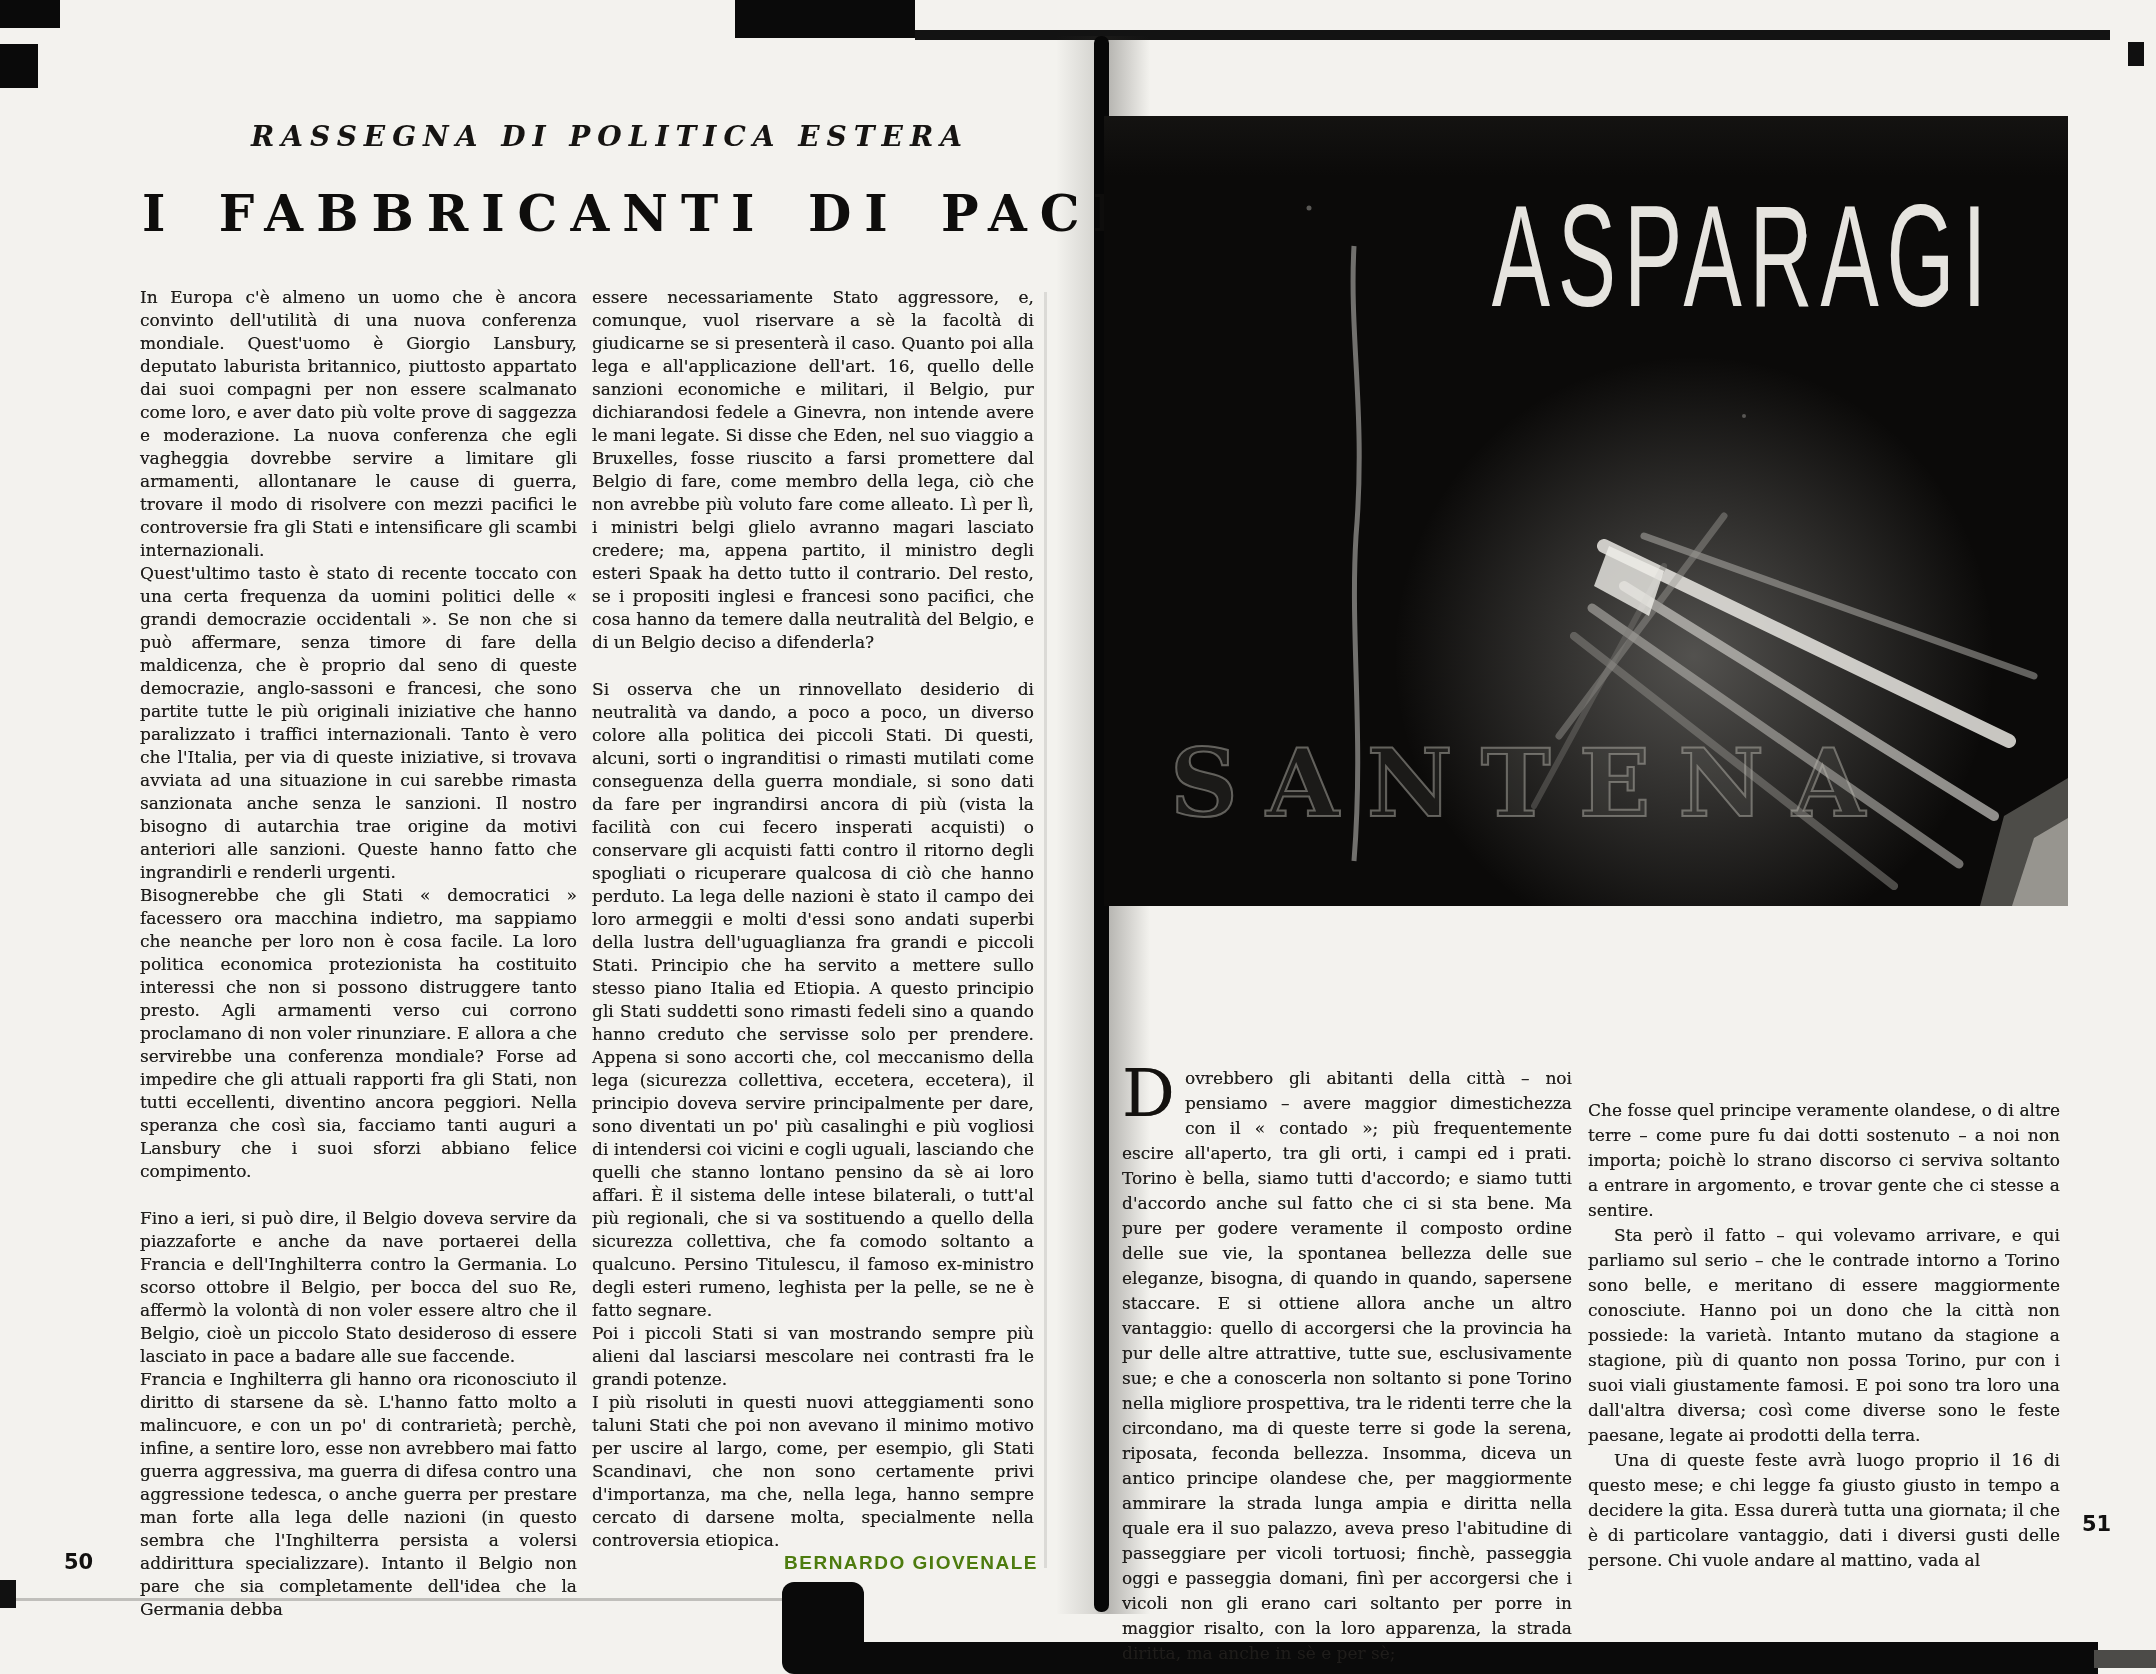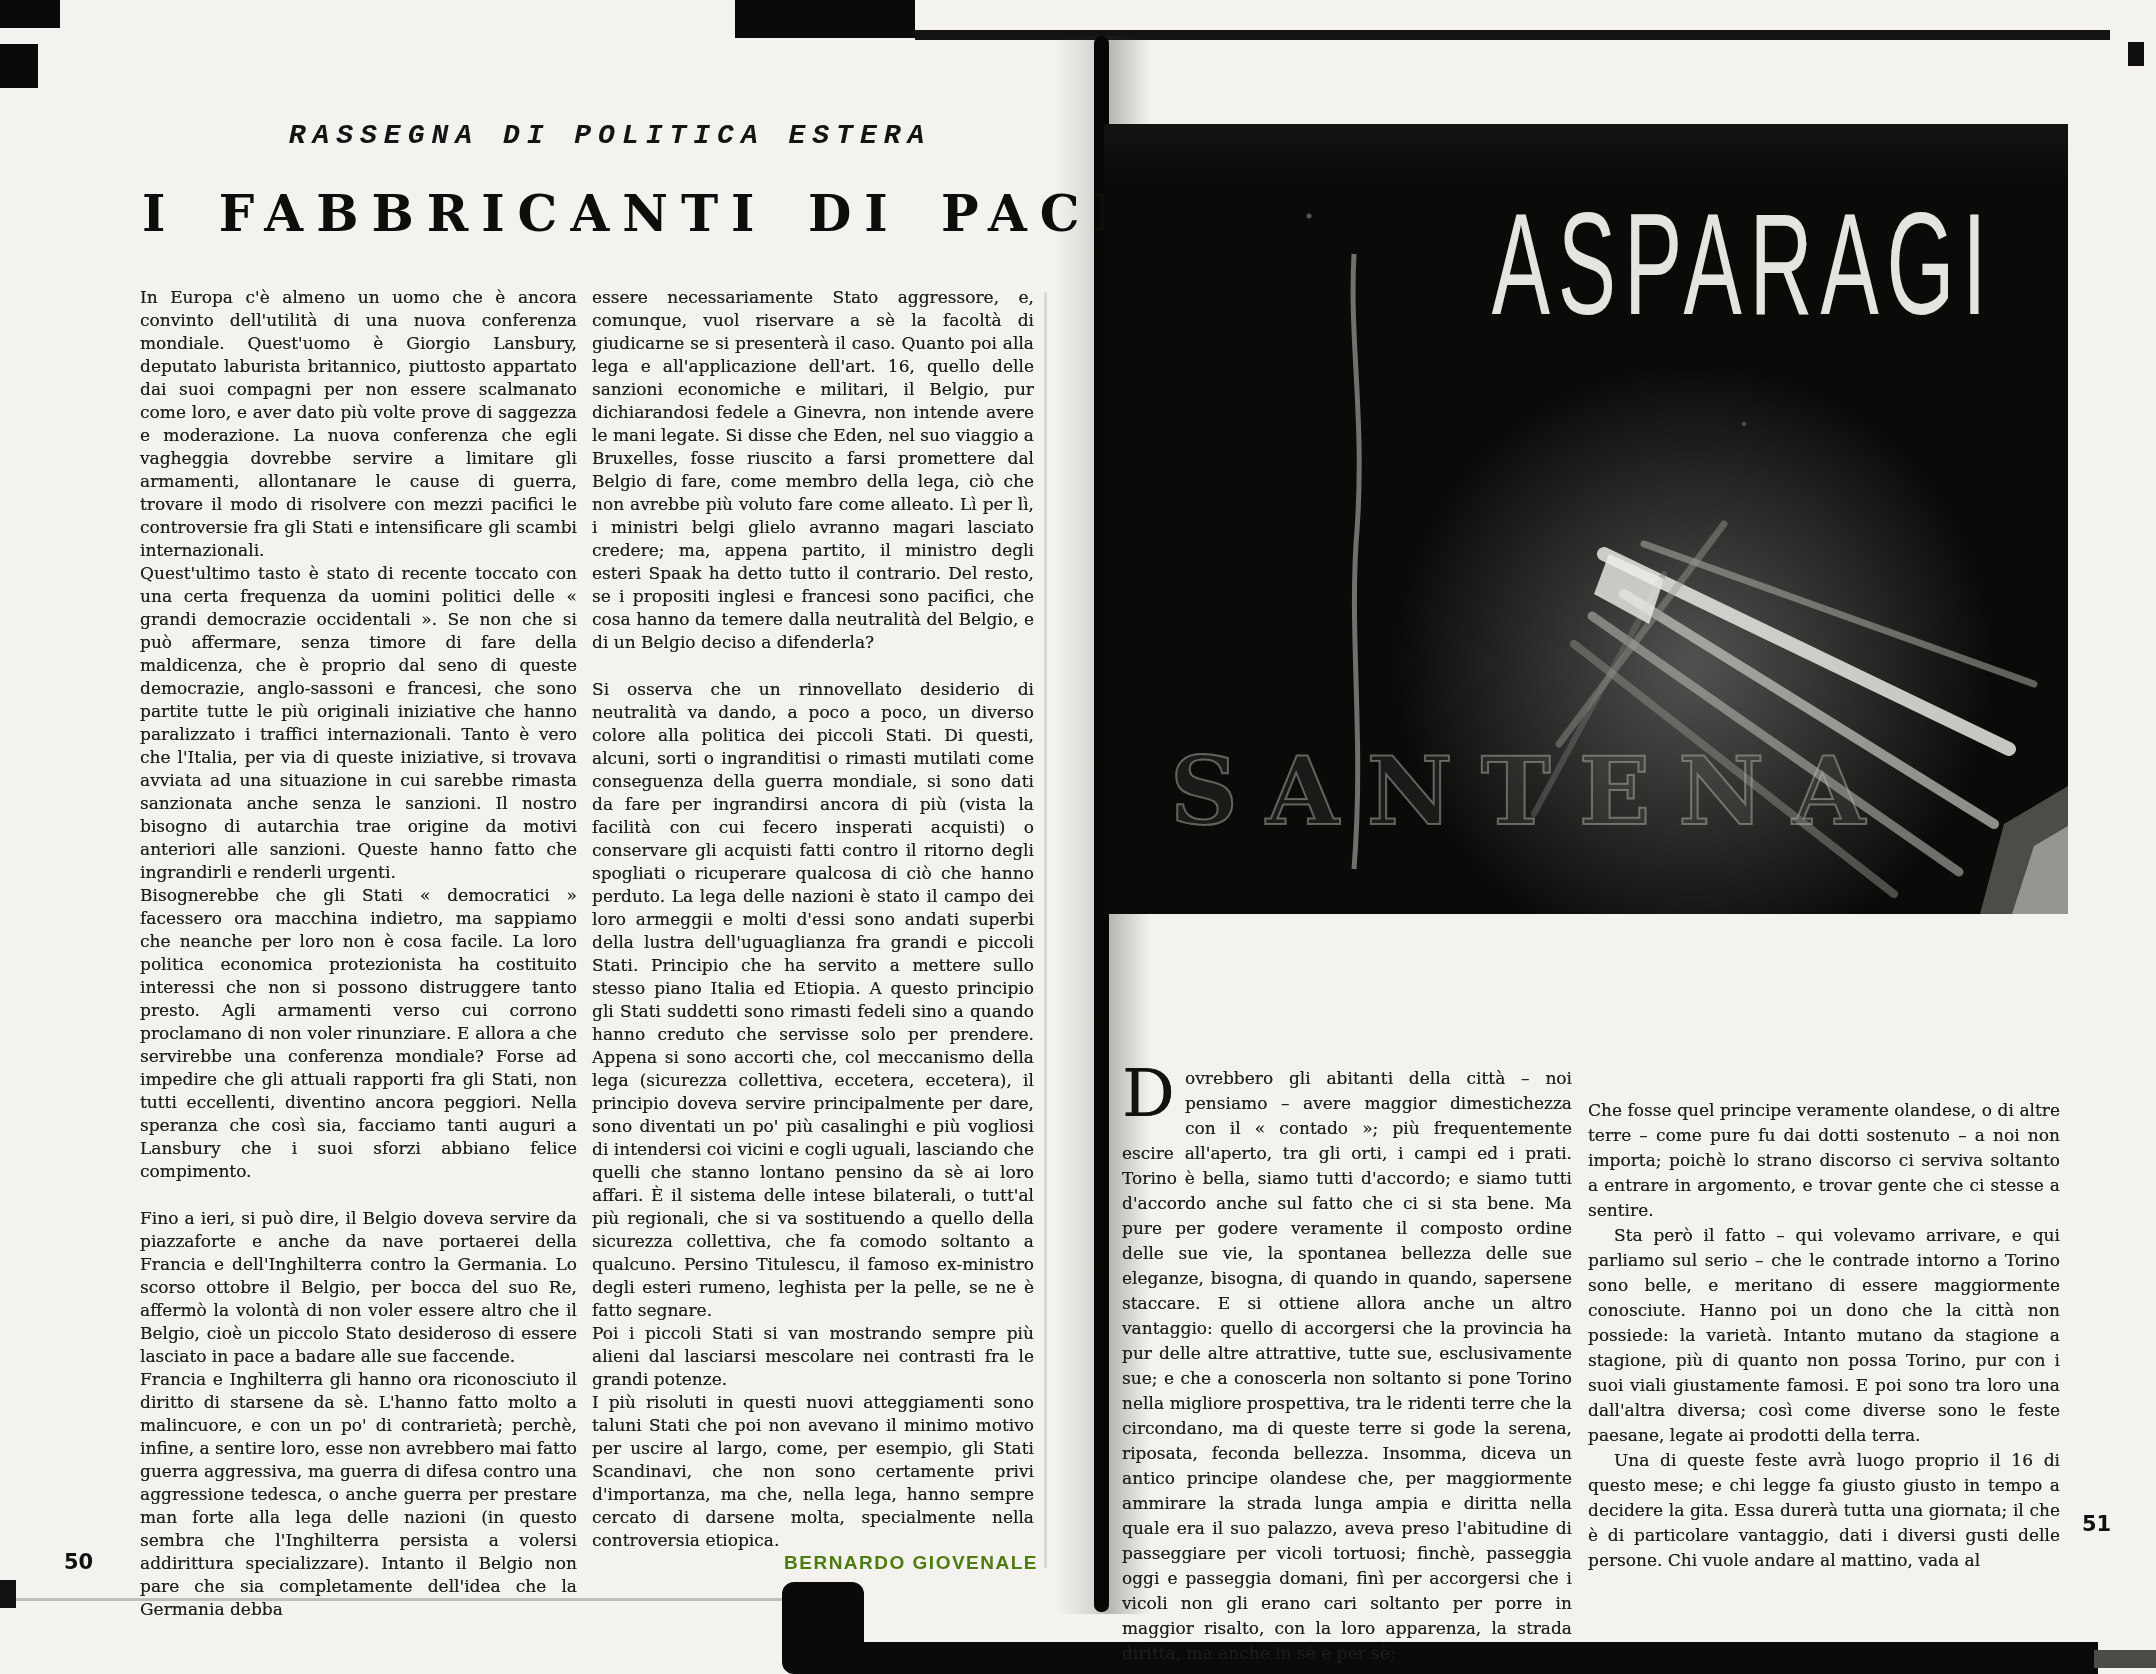--- a/index.html
+++ b/index.html
@@ -21,21 +21,21 @@
   .a-gutterfoot{left:782px;top:1582px;width:82px;height:92px;border-radius:12px;}
   .a-bottombar{left:830px;top:1642px;width:1268px;height:32px;}
   .a-bottomgray{left:2094px;top:1650px;width:62px;height:18px;background:#4c4b48;}
   .a-leftline{left:0;top:1598px;width:782px;height:3px;background:rgba(40,40,36,.25);}
   .a-lefttick{left:0;top:1580px;width:16px;height:28px;background:#111;}
   .a-crease{left:1044px;top:292px;width:3px;height:1276px;background:rgba(50,48,42,.12);}
   
   .kicker{
     position:absolute; left:140px; top:120px; width:940px; text-align:center;
     font-style:italic; font-weight:bold; font-size:28px; letter-spacing:7px;
-    color:#161412; white-space:nowrap;font-family:Liberation Mono, monospace;
+    color:#161412; white-space:nowrap;
   }
   .main-title{
     position:absolute; left:142px; top:184px; width:958px;
     font-weight:bold; font-size:50px; letter-spacing:13px; word-spacing:10px;
     white-space:nowrap; color:#0e0d0c;
   }
   .col{position:absolute;}
   .col p{margin:0; text-align:justify; text-shadow:0 0 .5px rgba(20,18,16,.65);}
   .lp p{font-size:17px; line-height:23px;}
   .rp p{font-size:17px; line-height:25px;}
@@ -45,21 +45,21 @@
   .byline{
     position:absolute; left:592px; top:1552px; width:446px; text-align:right;
     font-family:"Liberation Sans", sans-serif; font-weight:bold; font-size:19px;
     letter-spacing:1.5px; color:#4d7c0f;
   }
   .pagenum{position:absolute; font-family:"DejaVu Sans", sans-serif; font-weight:bold; font-size:21px; color:#121110;}
   .pn-left{left:64px; top:1544px;margin-top:6px;}
   .pn-right{left:2082px; top:1512px;}
   
   .photo{
-    position:absolute; left:1104px; top:124px; width:964px; height:790px;
+    position:absolute; left:1104px; top:116px; width:964px; height:790px;
     background: var(--photo-black, #0b0a09); overflow:hidden;text-align:right;
   }
   .photo svg{position:absolute; left:0; top:0;}
   .photo-headline{
     position:absolute; right:74px; top:56px;
     font-family:"Liberation Sans", sans-serif; font-weight:normal;
     font-size:112px; letter-spacing:10px; color:#e6e4df;
     transform: scaleX(.78) scaleY(1.3); transform-origin: right top;
     white-space:nowrap;
   }

